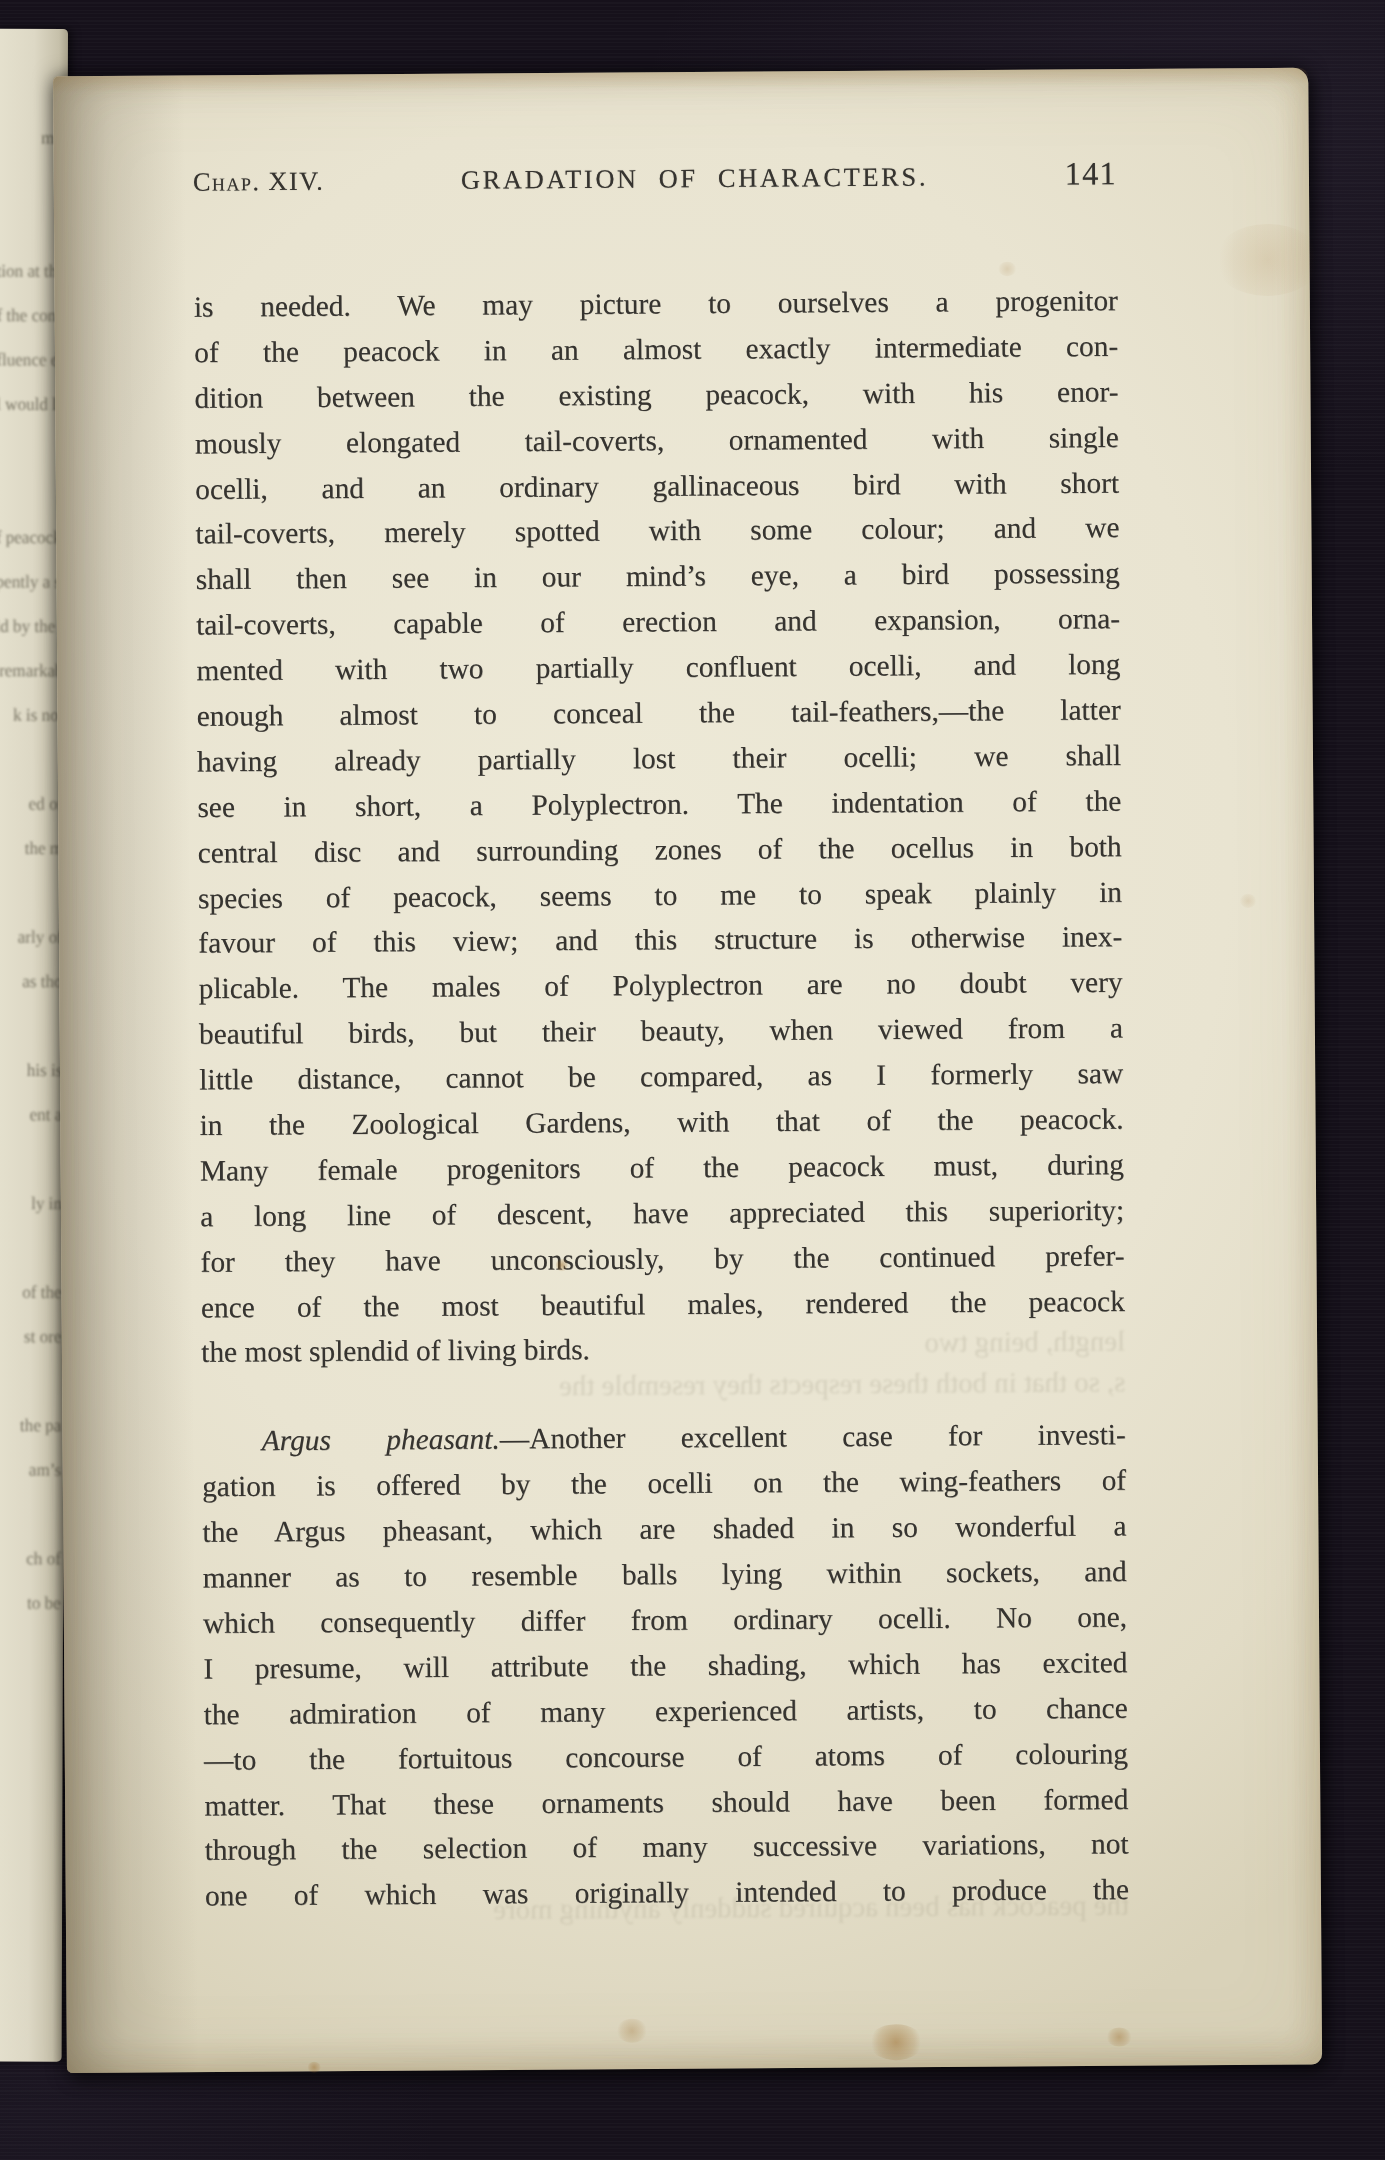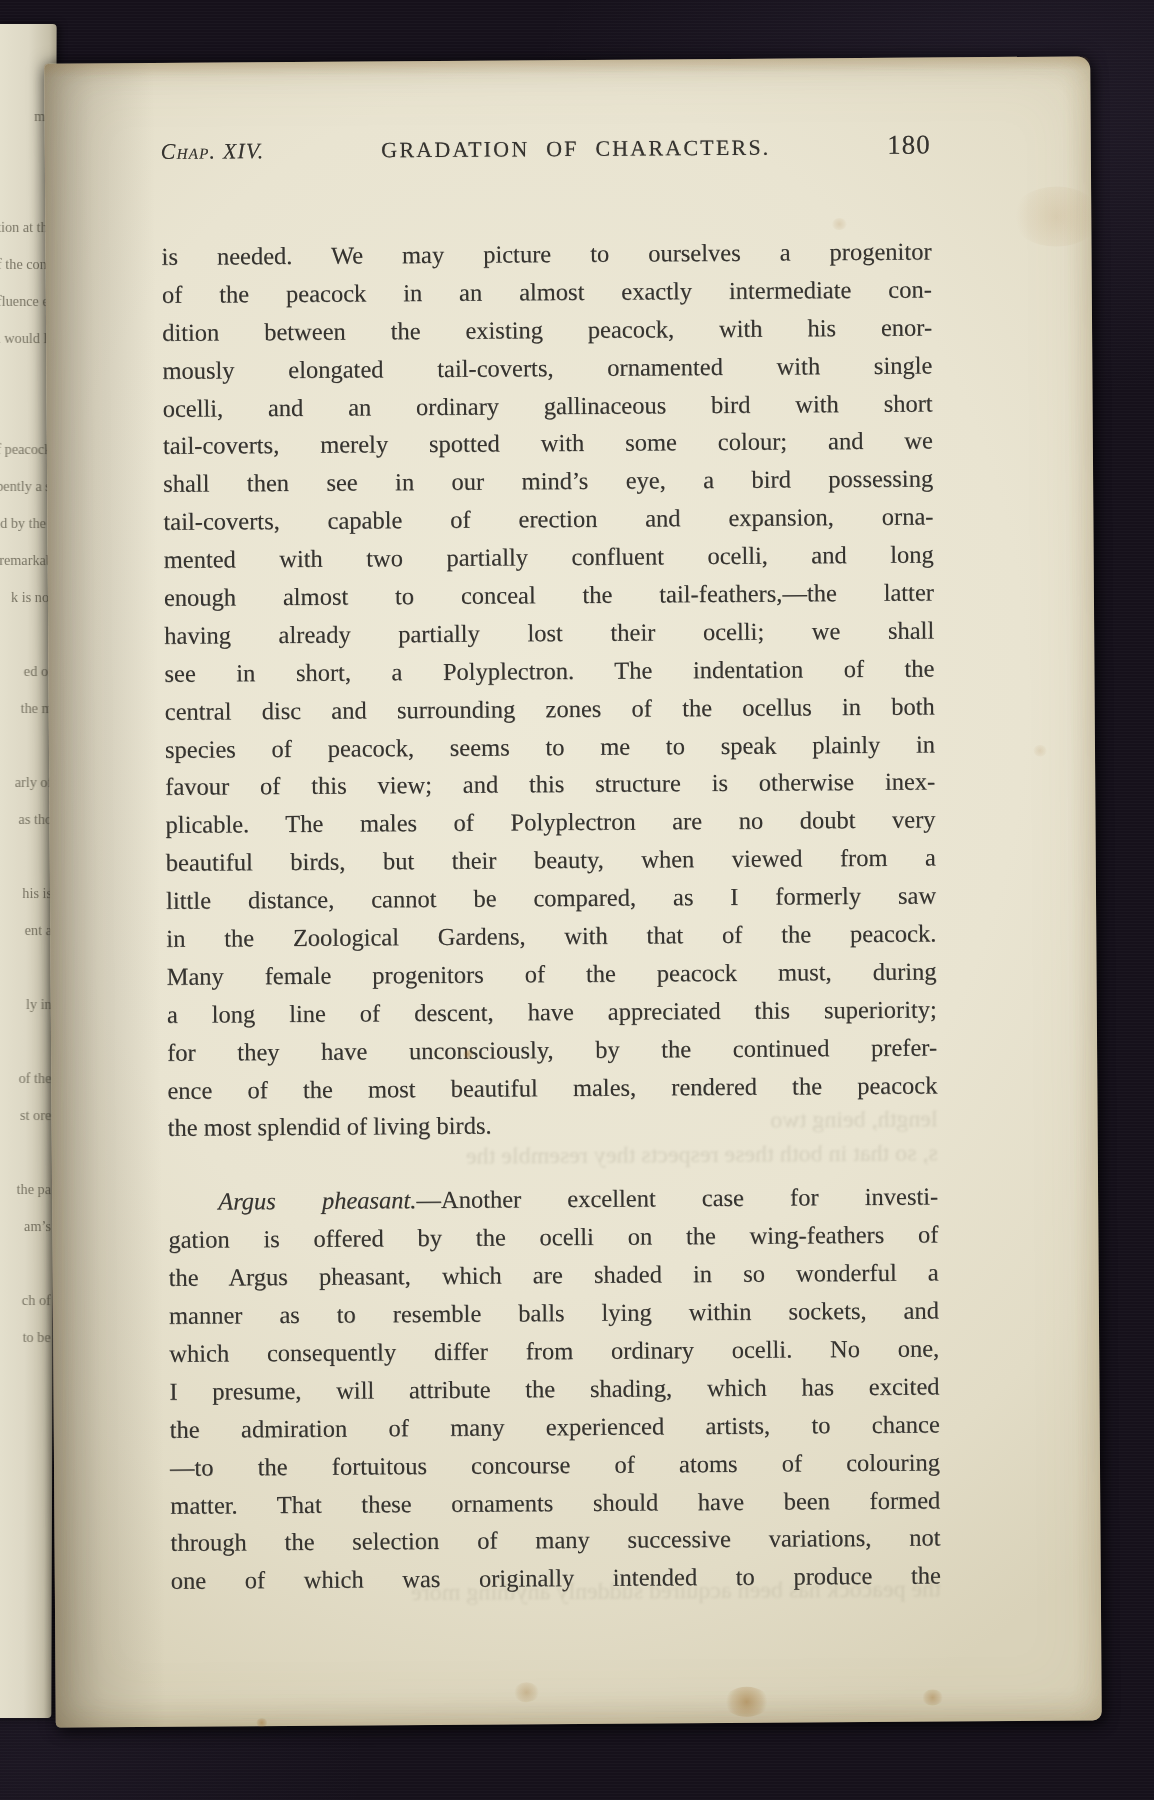--- a/index.html
+++ b/index.html
@@ -58,21 +58,21 @@
     background:linear-gradient(180deg, rgba(150,110,55,0.18), rgba(150,110,55,0) 100%);
     border-radius:inherit; pointer-events:none;
   }
 
   .running-head{
     position:absolute; left:116px; top:72px; width:770px;
     display:flex; justify-content:space-between; align-items:baseline;
     color:var(--ink);
   }
   .chap{ font-size:22px; font-variant:small-caps; letter-spacing:1.2px;
-         text-shadow:0 0 0.6px rgba(54,52,48,0.55);font-style:italic; }
+         text-shadow:0 0 0.6px rgba(54,52,48,0.55); }
   .head-title{ font-size:22px; letter-spacing:2.2px; word-spacing:9px;
          text-shadow:0 0 0.7px rgba(54,52,48,0.6); }
   .pagenum{ font-size:27px; letter-spacing:1px;
          text-shadow:0 0 0.6px rgba(54,52,48,0.55); }
 
   .textblock{
     position:absolute; left:116px; top:175px; width:770px;
     font-size:24.5px; line-height:37.9px; color:var(--ink);
     text-shadow:0.3px 0.3px 0.55px rgba(54,52,48,0.45);
   }
@@ -148,21 +148,21 @@
     <div class="frag">to be</div>
     <div class="frag"></div>
     <div class="frag"></div>
   </div>
 
 <div class="page">
 
   <div class="running-head">
     <span class="chap">Chap. XIV.</span>
     <span class="head-title">GRADATION OF CHARACTERS.</span>
-    <span class="pagenum">180</span>
+    <span class="pagenum">141</span>
   </div>
 
   <div class="textblock">
     <div class="para p1">
 
     <div class="line">is needed. We may picture to ourselves a progenitor</div>
         <div class="line">of the peacock in an almost exactly intermediate con-</div>
         <div class="line">dition between the existing peacock, with his enor-</div>
         <div class="line">mously elongated tail-coverts, ornamented with single</div>
         <div class="line">ocelli, and an ordinary gallinaceous bird with short</div>

